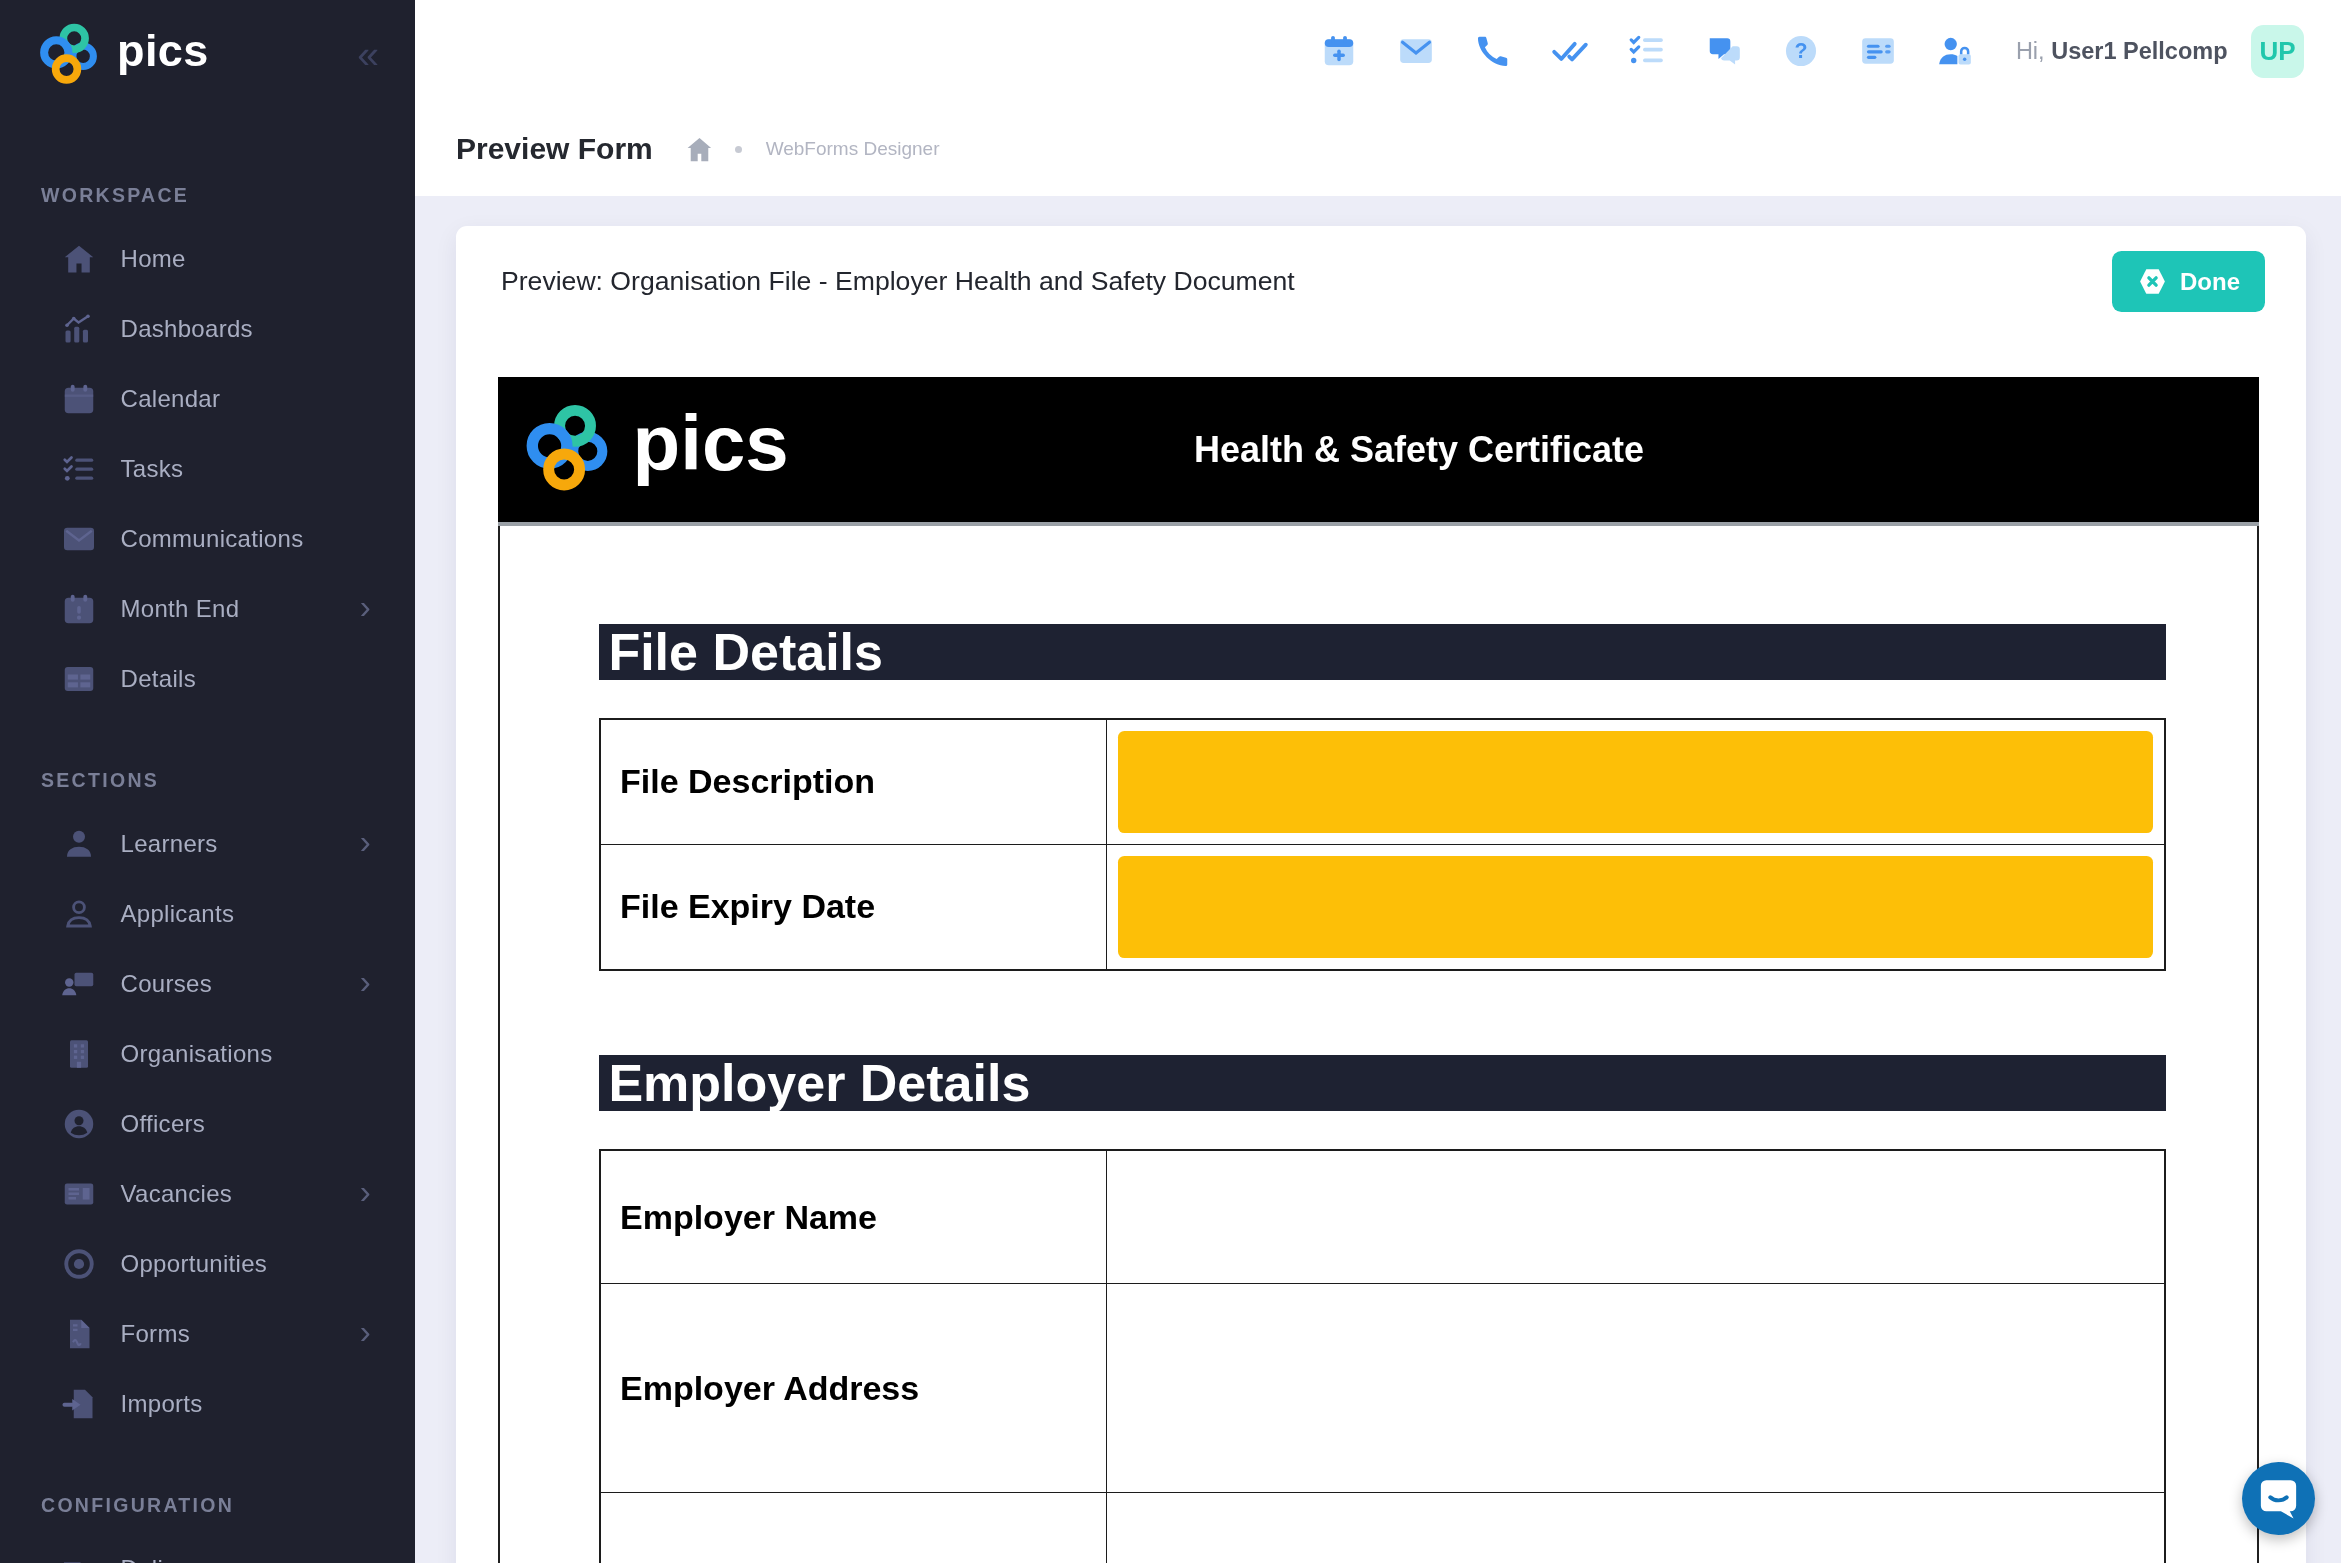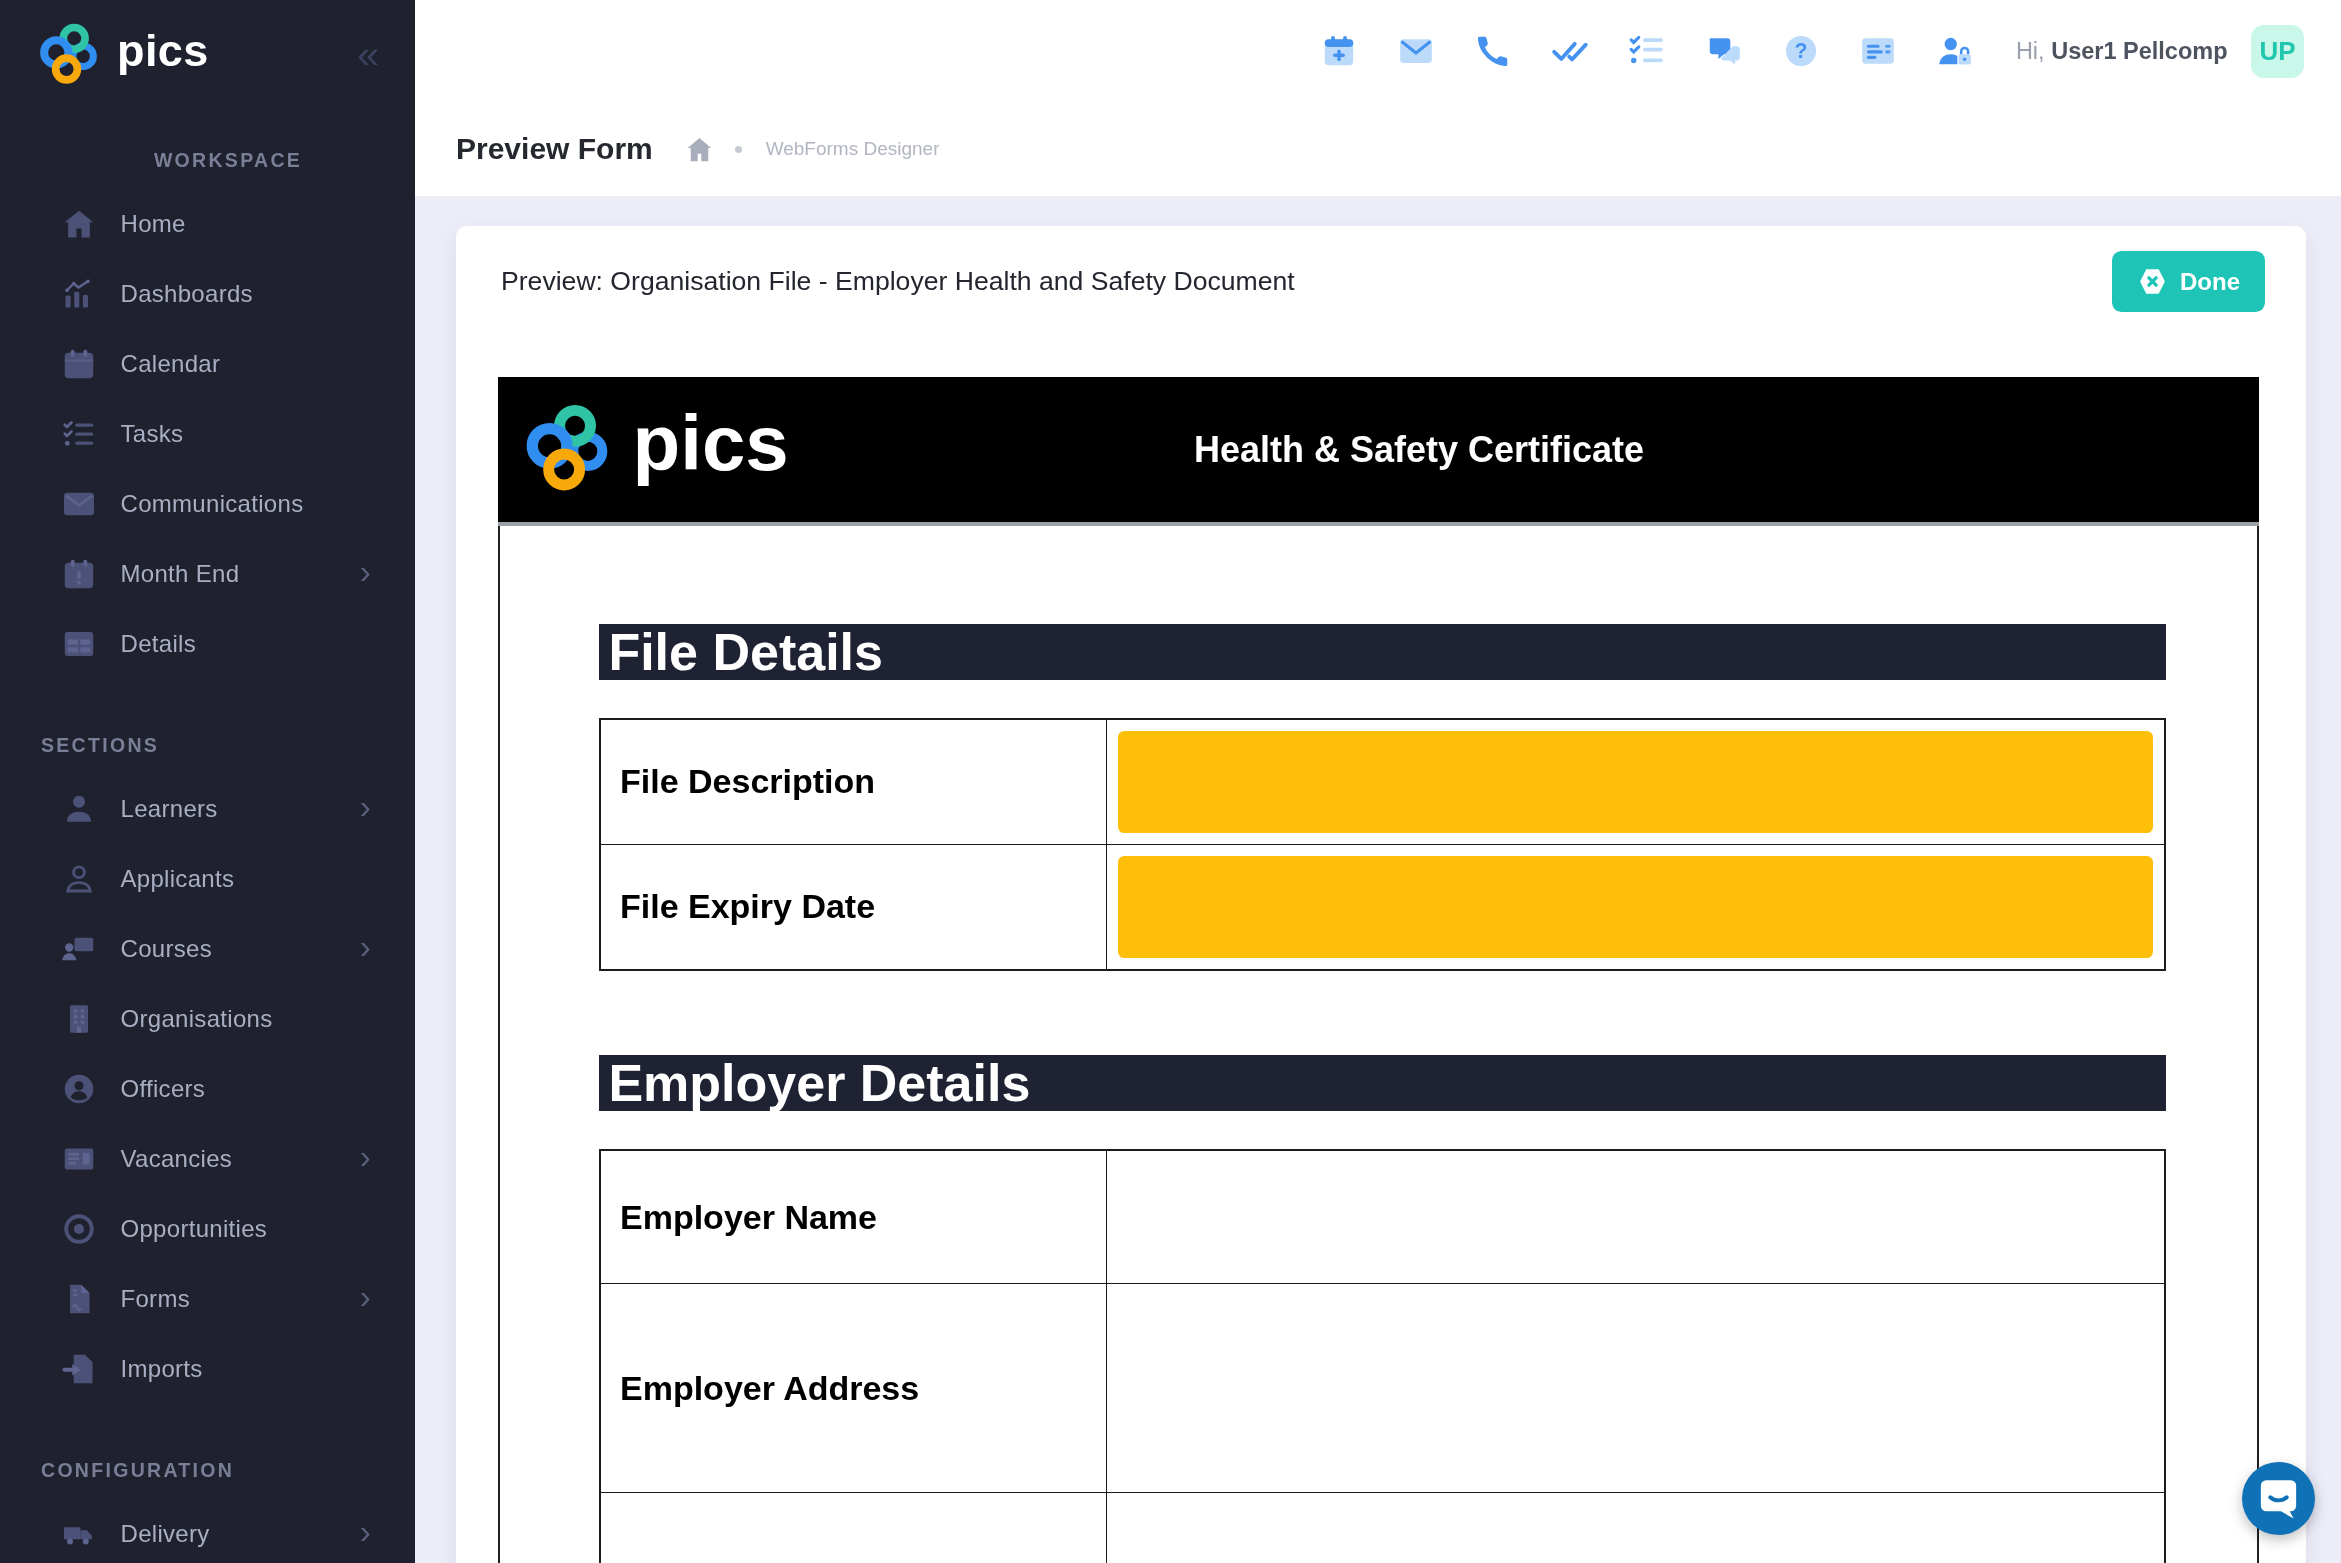--- a/index.html
+++ b/index.html
@@ -12,21 +12,21 @@
 
   
   .sidebar{position:absolute;left:0;top:0;width:415px;height:1563px;background:#1f212e;z-index:6;}
   .sb-head{display:flex;align-items:center;height:109px;padding:0 36px 0 39px;box-sizing:border-box;}
   .brand{display:flex;align-items:center;gap:14px;cursor:pointer;}
   .brand-rings{width:64px;height:64px;flex:none;}
   .brand-rings svg{width:100%;height:100%;}
   .brand-text{color:#ffffff;font-size:45px;font-weight:700;line-height:1;padding-bottom:7.8px;letter-spacing:0.4px;}
   .collapse{margin-left:auto;color:#3c415f;font-size:39px;line-height:1;cursor:pointer;user-select:none;}
   .nav-group{margin-top:55px;}
-  .nav-group:first-child{margin-top:40px;text-align:center;}
+  .nav-group:first-child{margin-top:75px;}
   .nav-group-label{padding-left:41px;color:#7a7f97;font-size:19.5px;letter-spacing:2.3px;font-weight:600;margin-bottom:17px;}
   .nav-item{display:flex;align-items:center;height:70px;padding:0 44px 0 61px;color:#a9aec2;font-size:24px;letter-spacing:0.3px;cursor:pointer;}
   .nav-icon{width:36px;height:36px;margin-right:23.5px;flex:none;display:flex;}
   .nav-icon svg{width:100%;height:100%;}
   .nav-chevron{margin-left:auto;color:#5a5f7c;font-size:33px;line-height:1;transform:translateY(-3.1px);}
 
   
   .topbar{position:absolute;left:415px;top:0;width:1927px;height:102px;background:#ffffff;display:flex;align-items:center;padding:0 38px 0 47px;box-sizing:border-box;z-index:4;}
   .tb-icons{margin-left:auto;display:flex;align-items:center;gap:39px;}
   .tb-icon{width:38px;height:38px;cursor:pointer;flex:none;}

